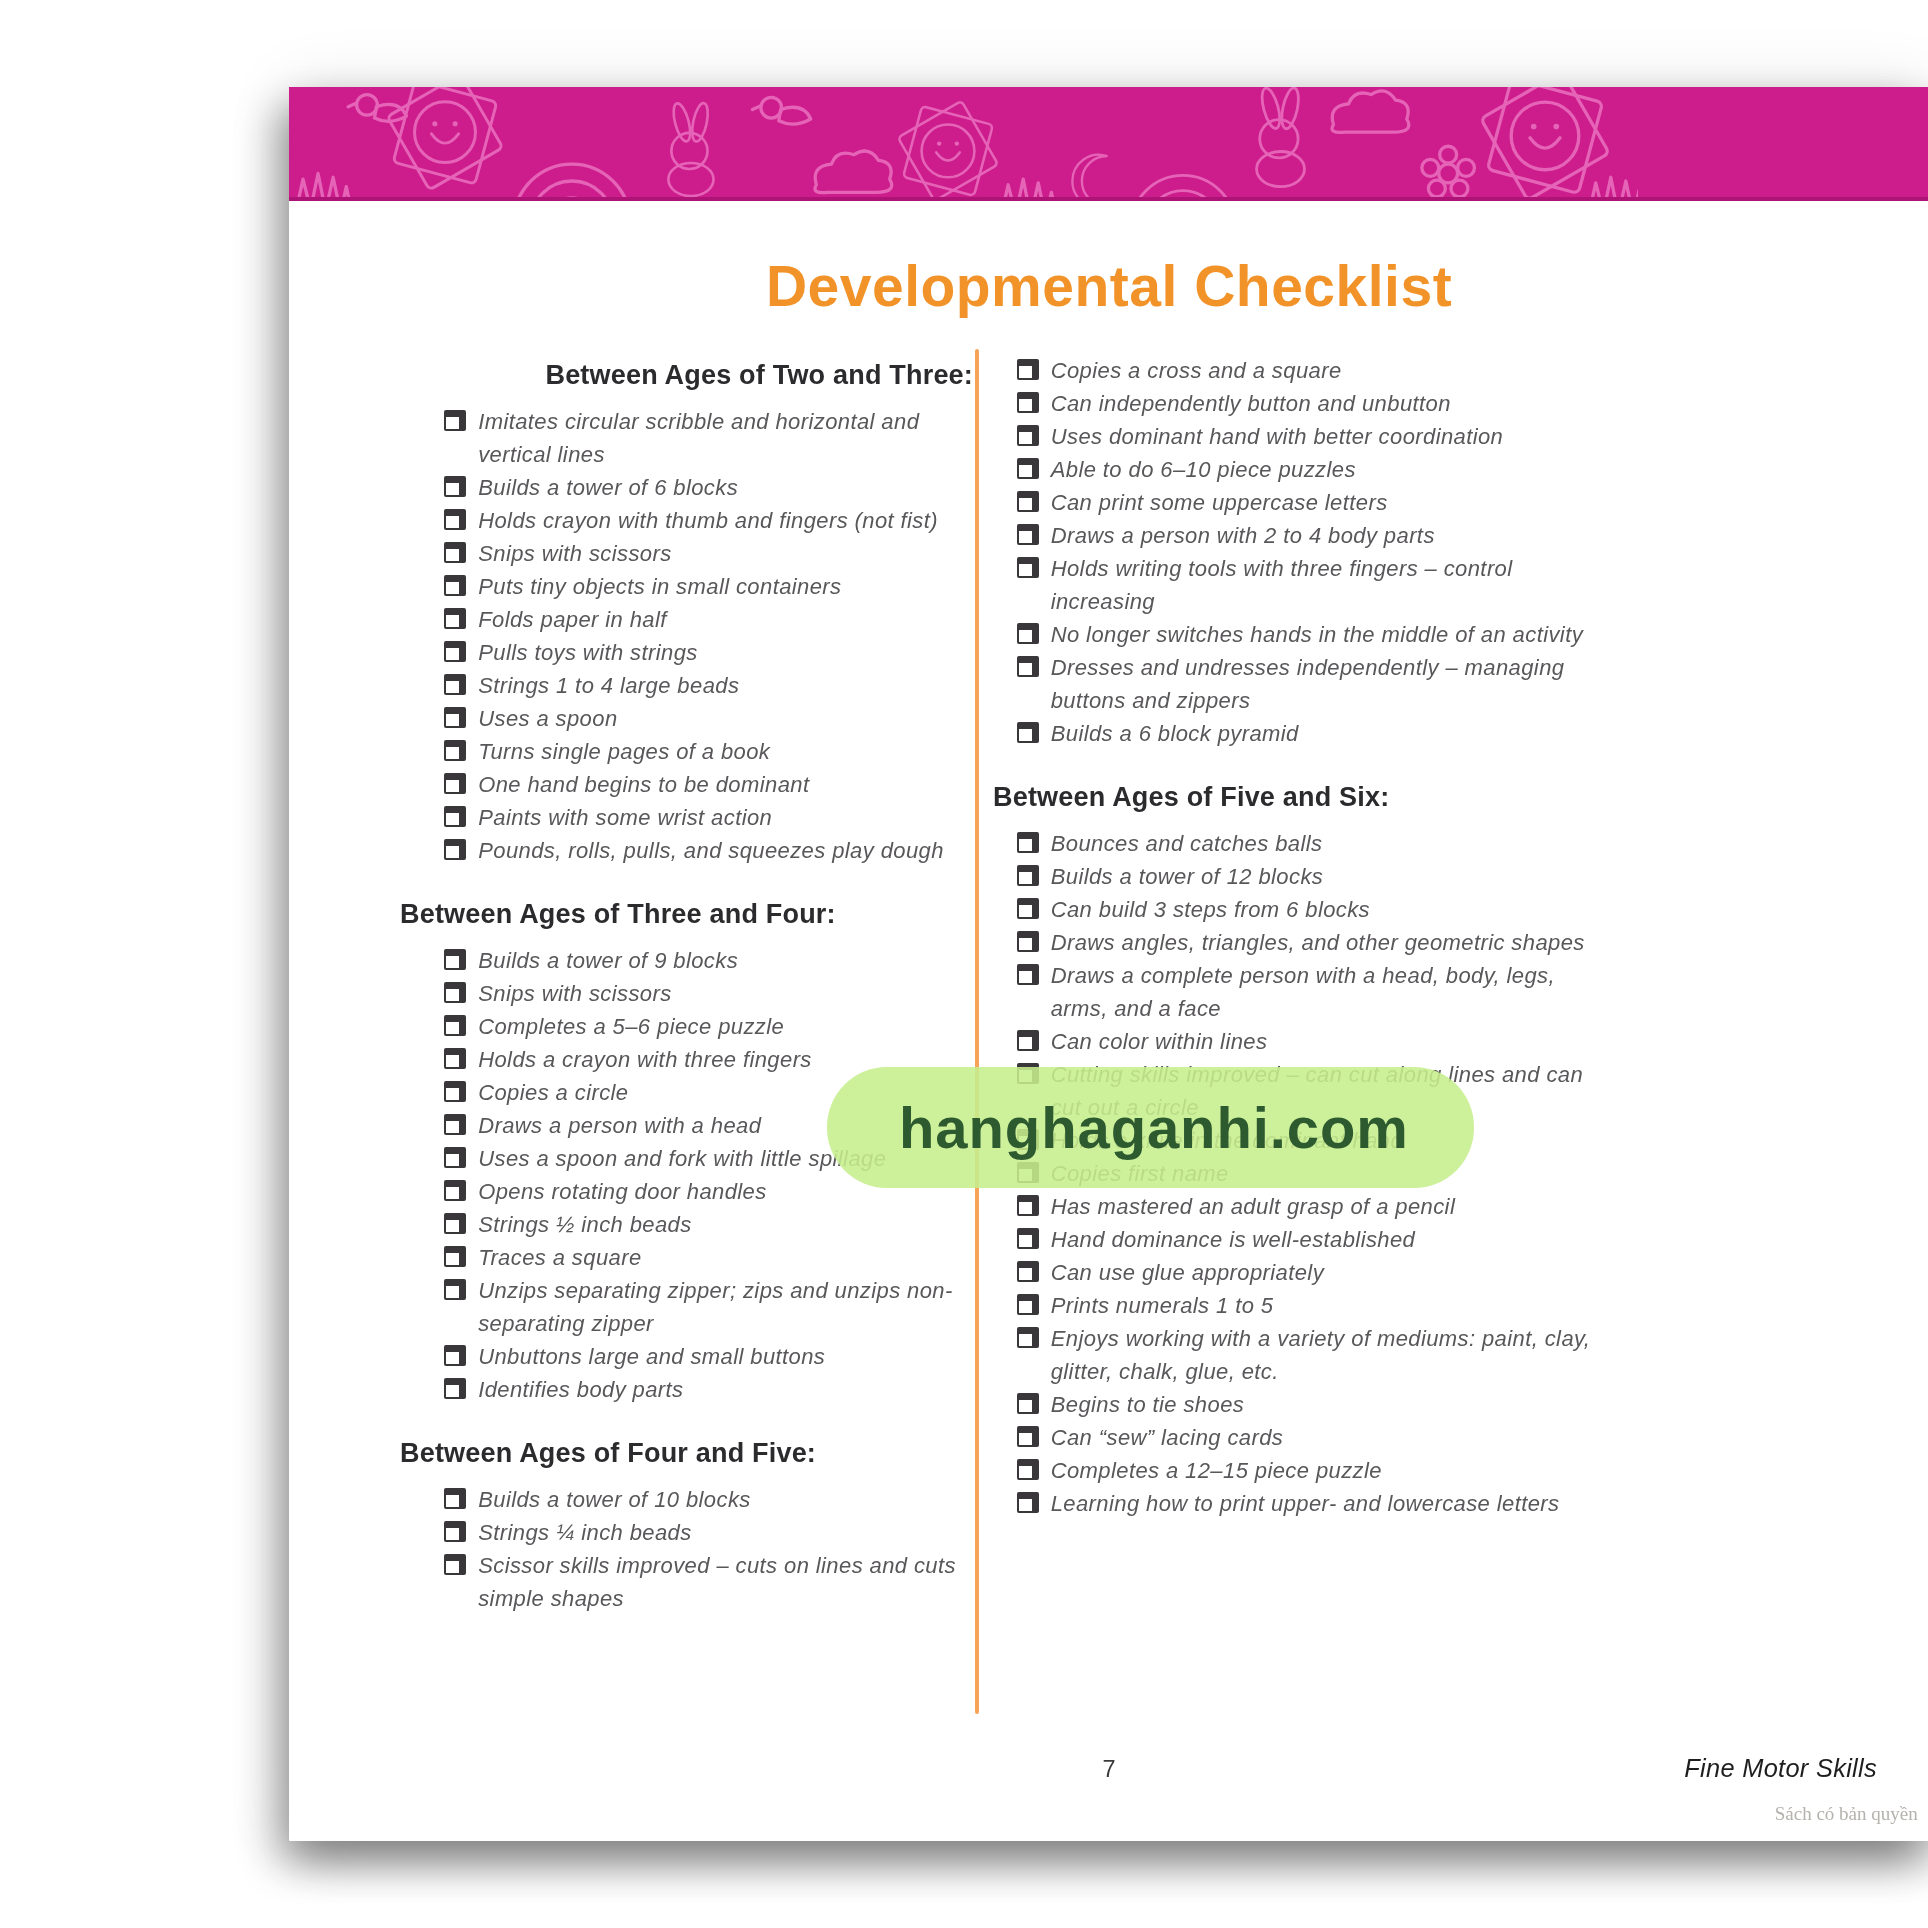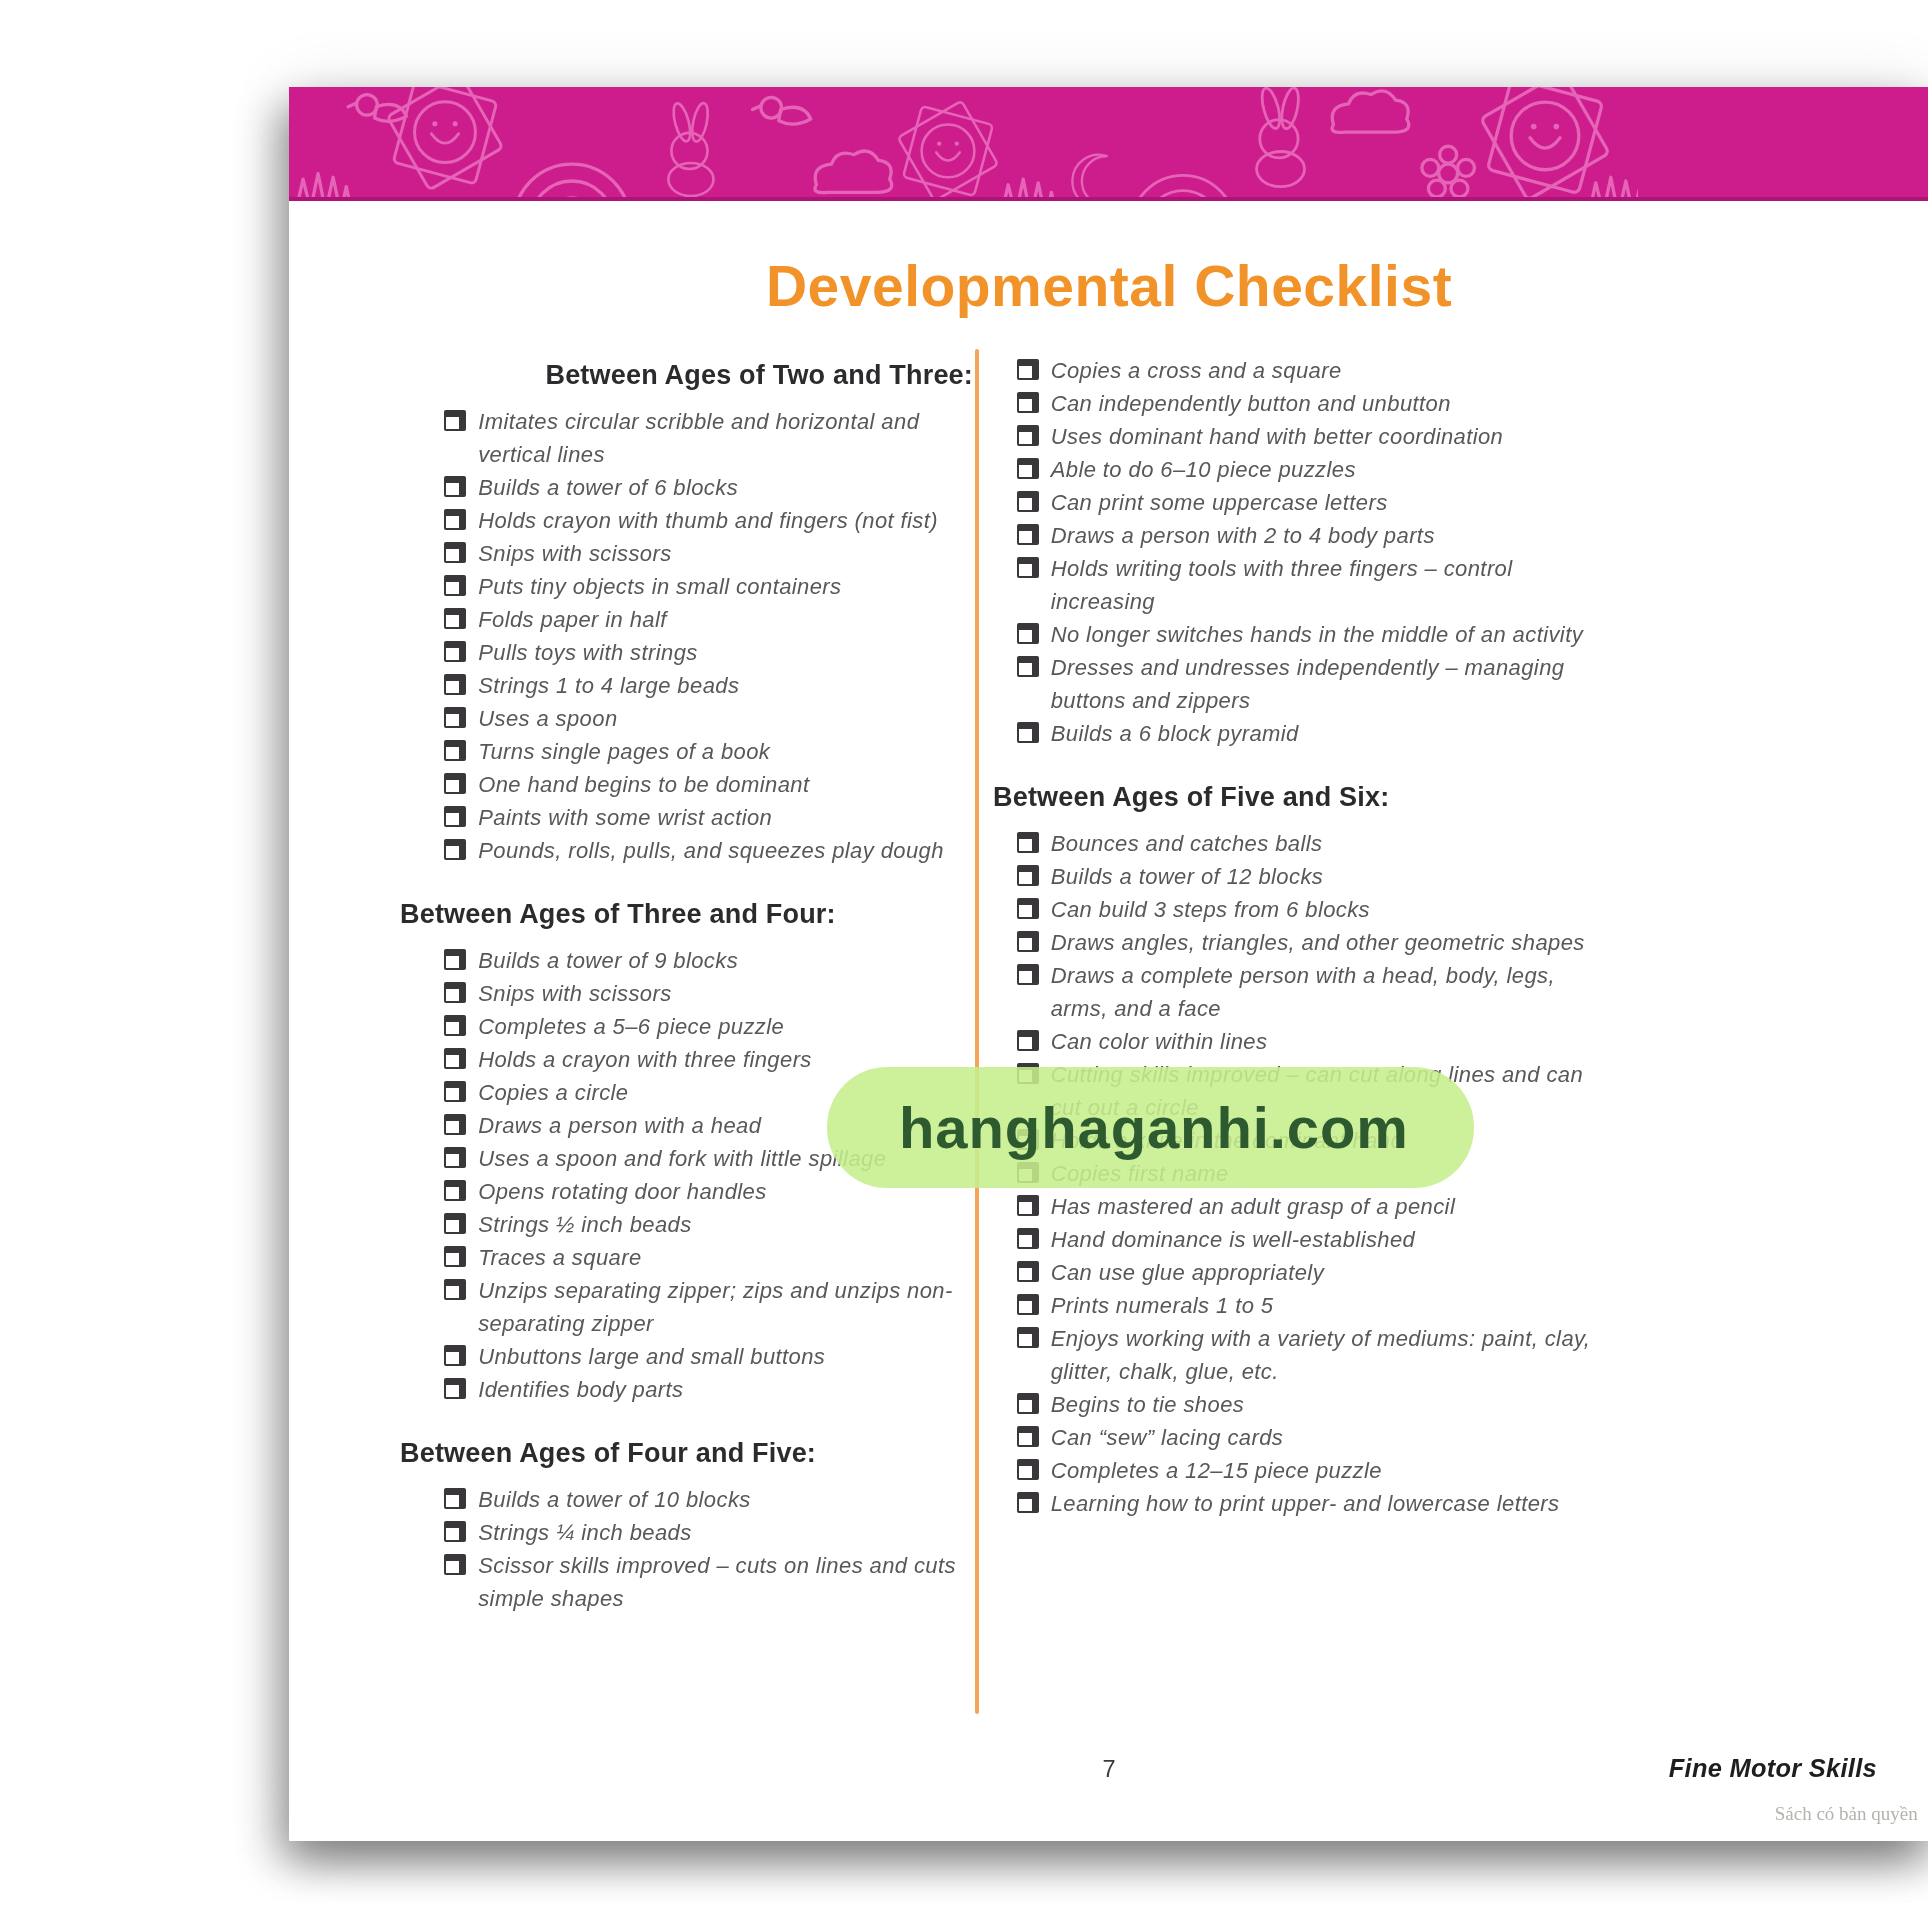--- a/index.html
+++ b/index.html
@@ -47,21 +47,21 @@
     border-radius:60px;background:rgba(198,238,140,0.88);
     display:flex;align-items:center;padding-left:72px;box-sizing:border-box;z-index:5;margin-top:48px;
   }
   .watermark-text{font-size:58px;font-weight:bold;color:#2e5a30;letter-spacing:0.9px;}
   .page-num{
     position:absolute;left:0;top:1669px;width:100%;text-align:center;
     font-size:23.5px;color:#3a3a3a;
   }
   .footer-right{
     position:absolute;right:52px;top:1667px;font-size:25.4px;font-style:italic;
-    font-weight:700;color:#1e1e1e;letter-spacing:0.3px;
+    font-weight:400;color:#1e1e1e;letter-spacing:0.3px;
   }
   .copyright{
     position:absolute;right:11.3px;top:1716px;font-size:19px;color:#b5b2ad;
     font-family:"Liberation Serif", serif;
   }
 </style>
 </head>
 <body>
 
 <div class="page">

